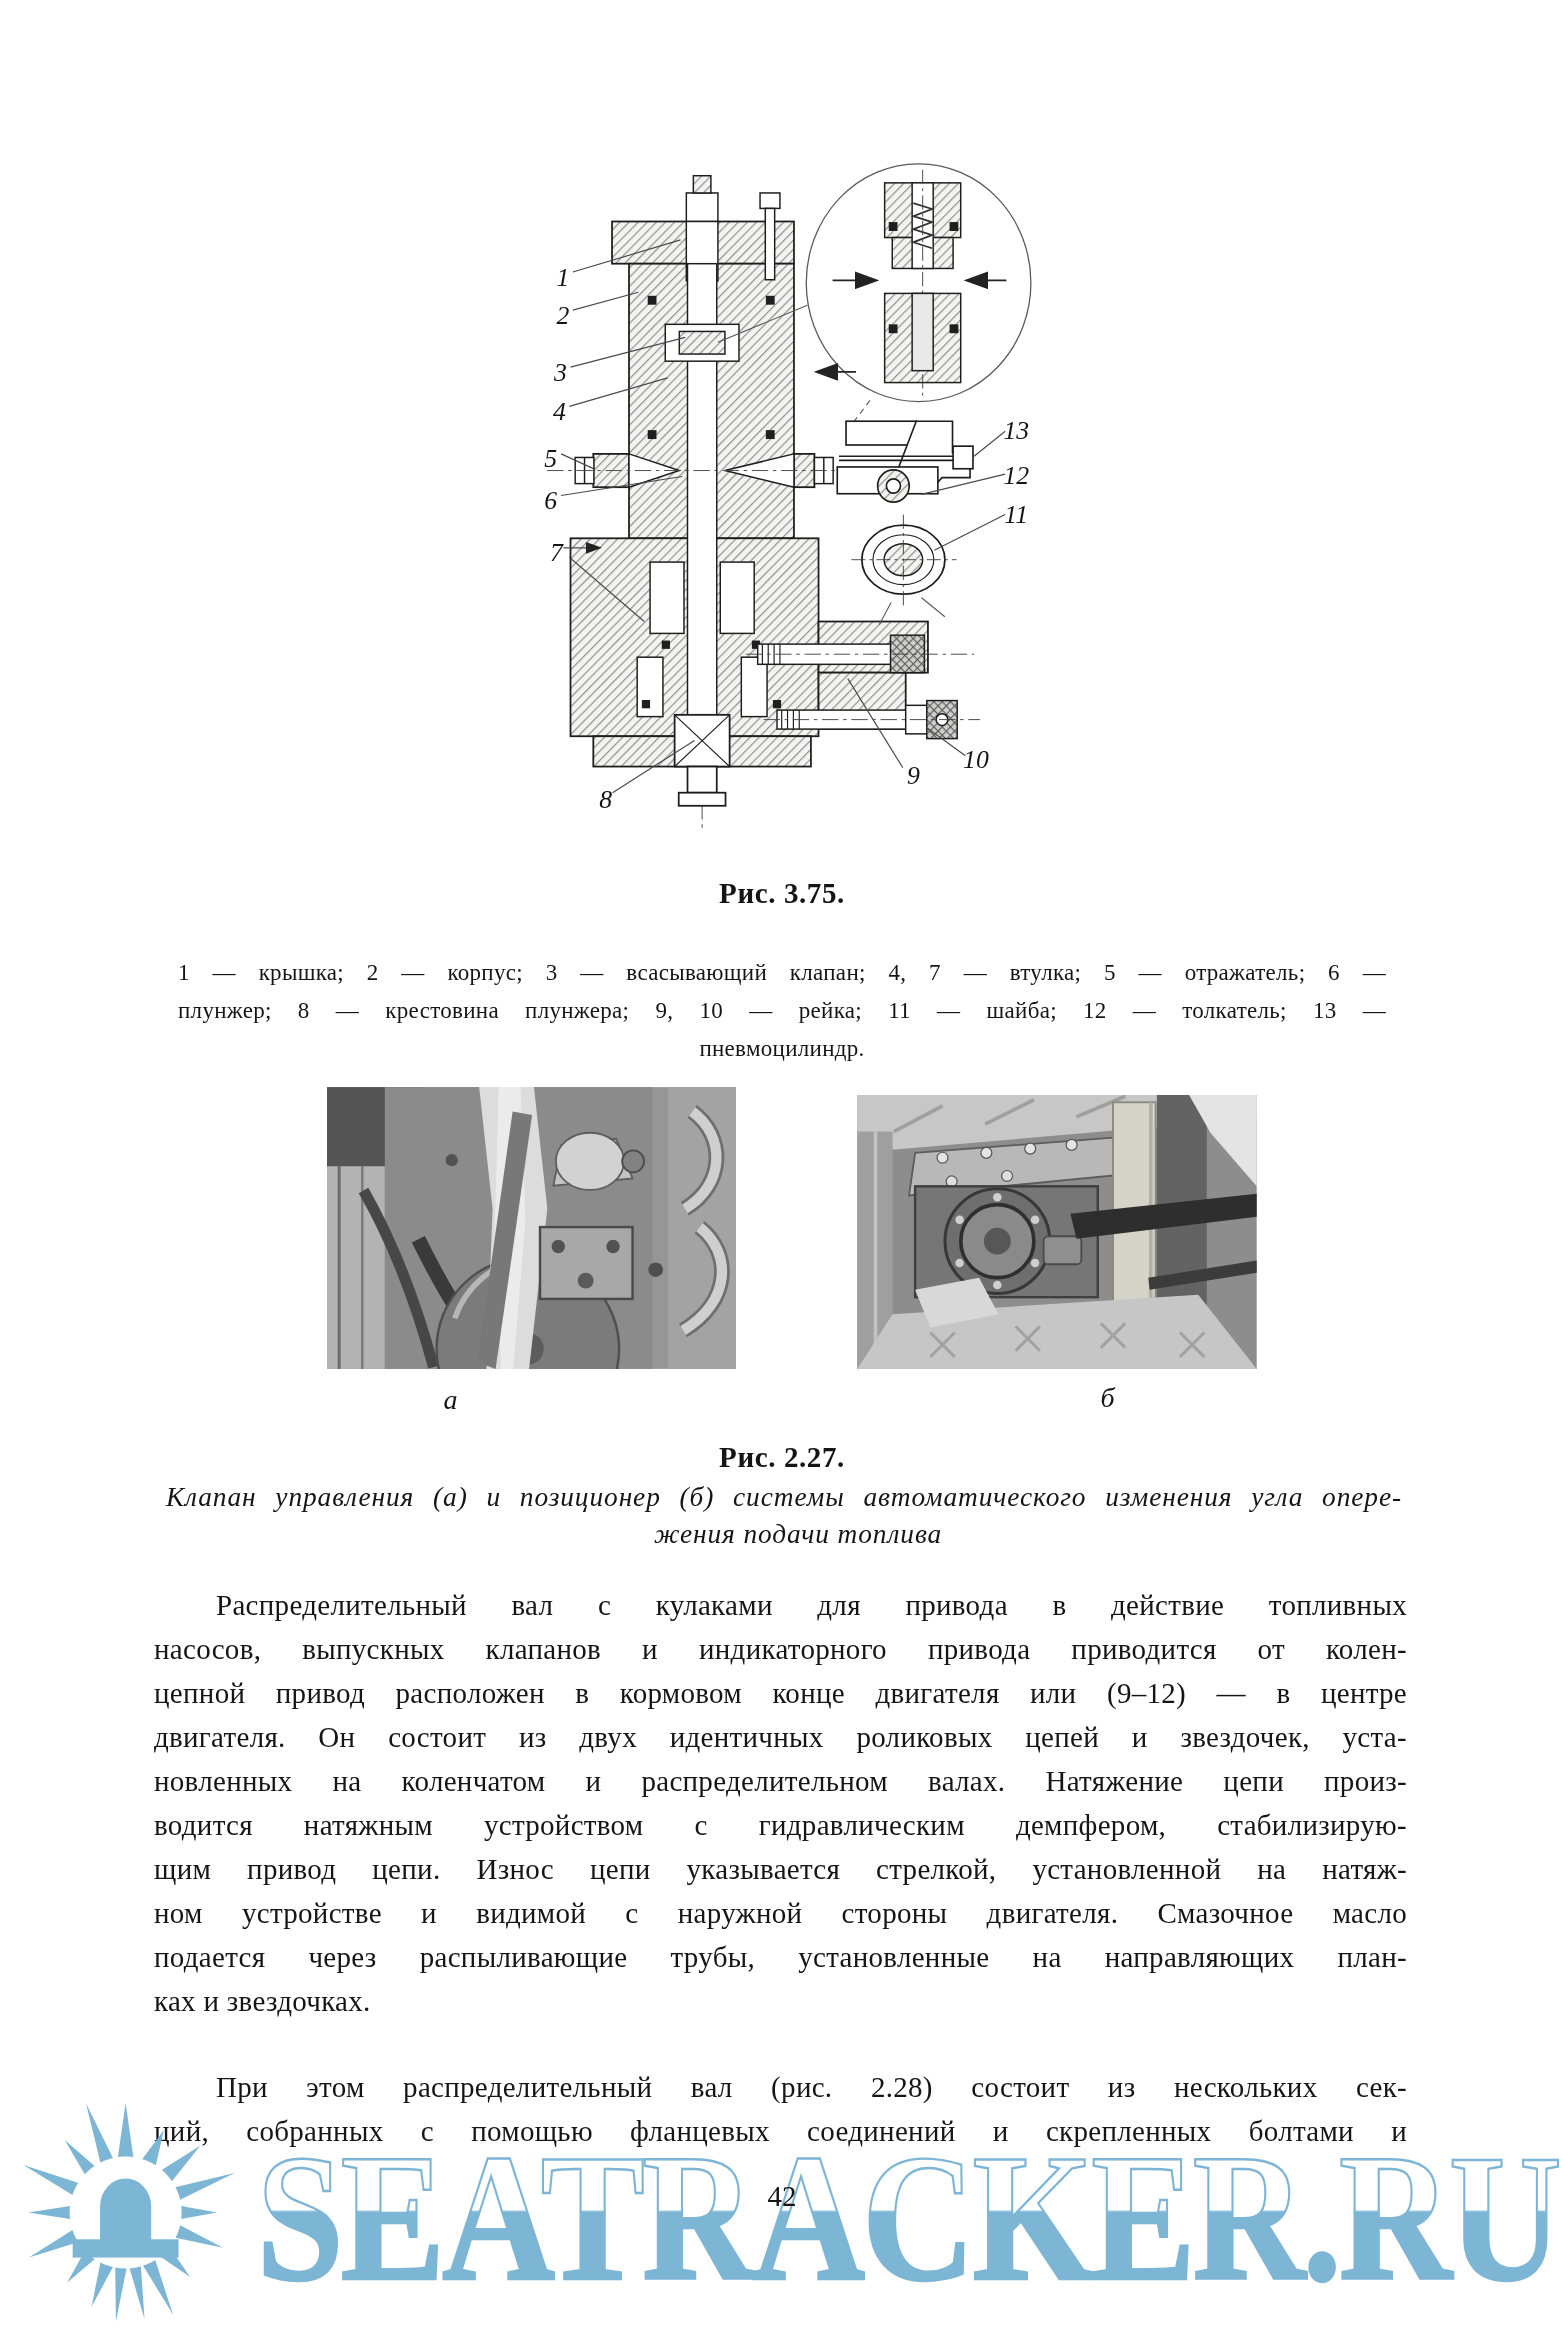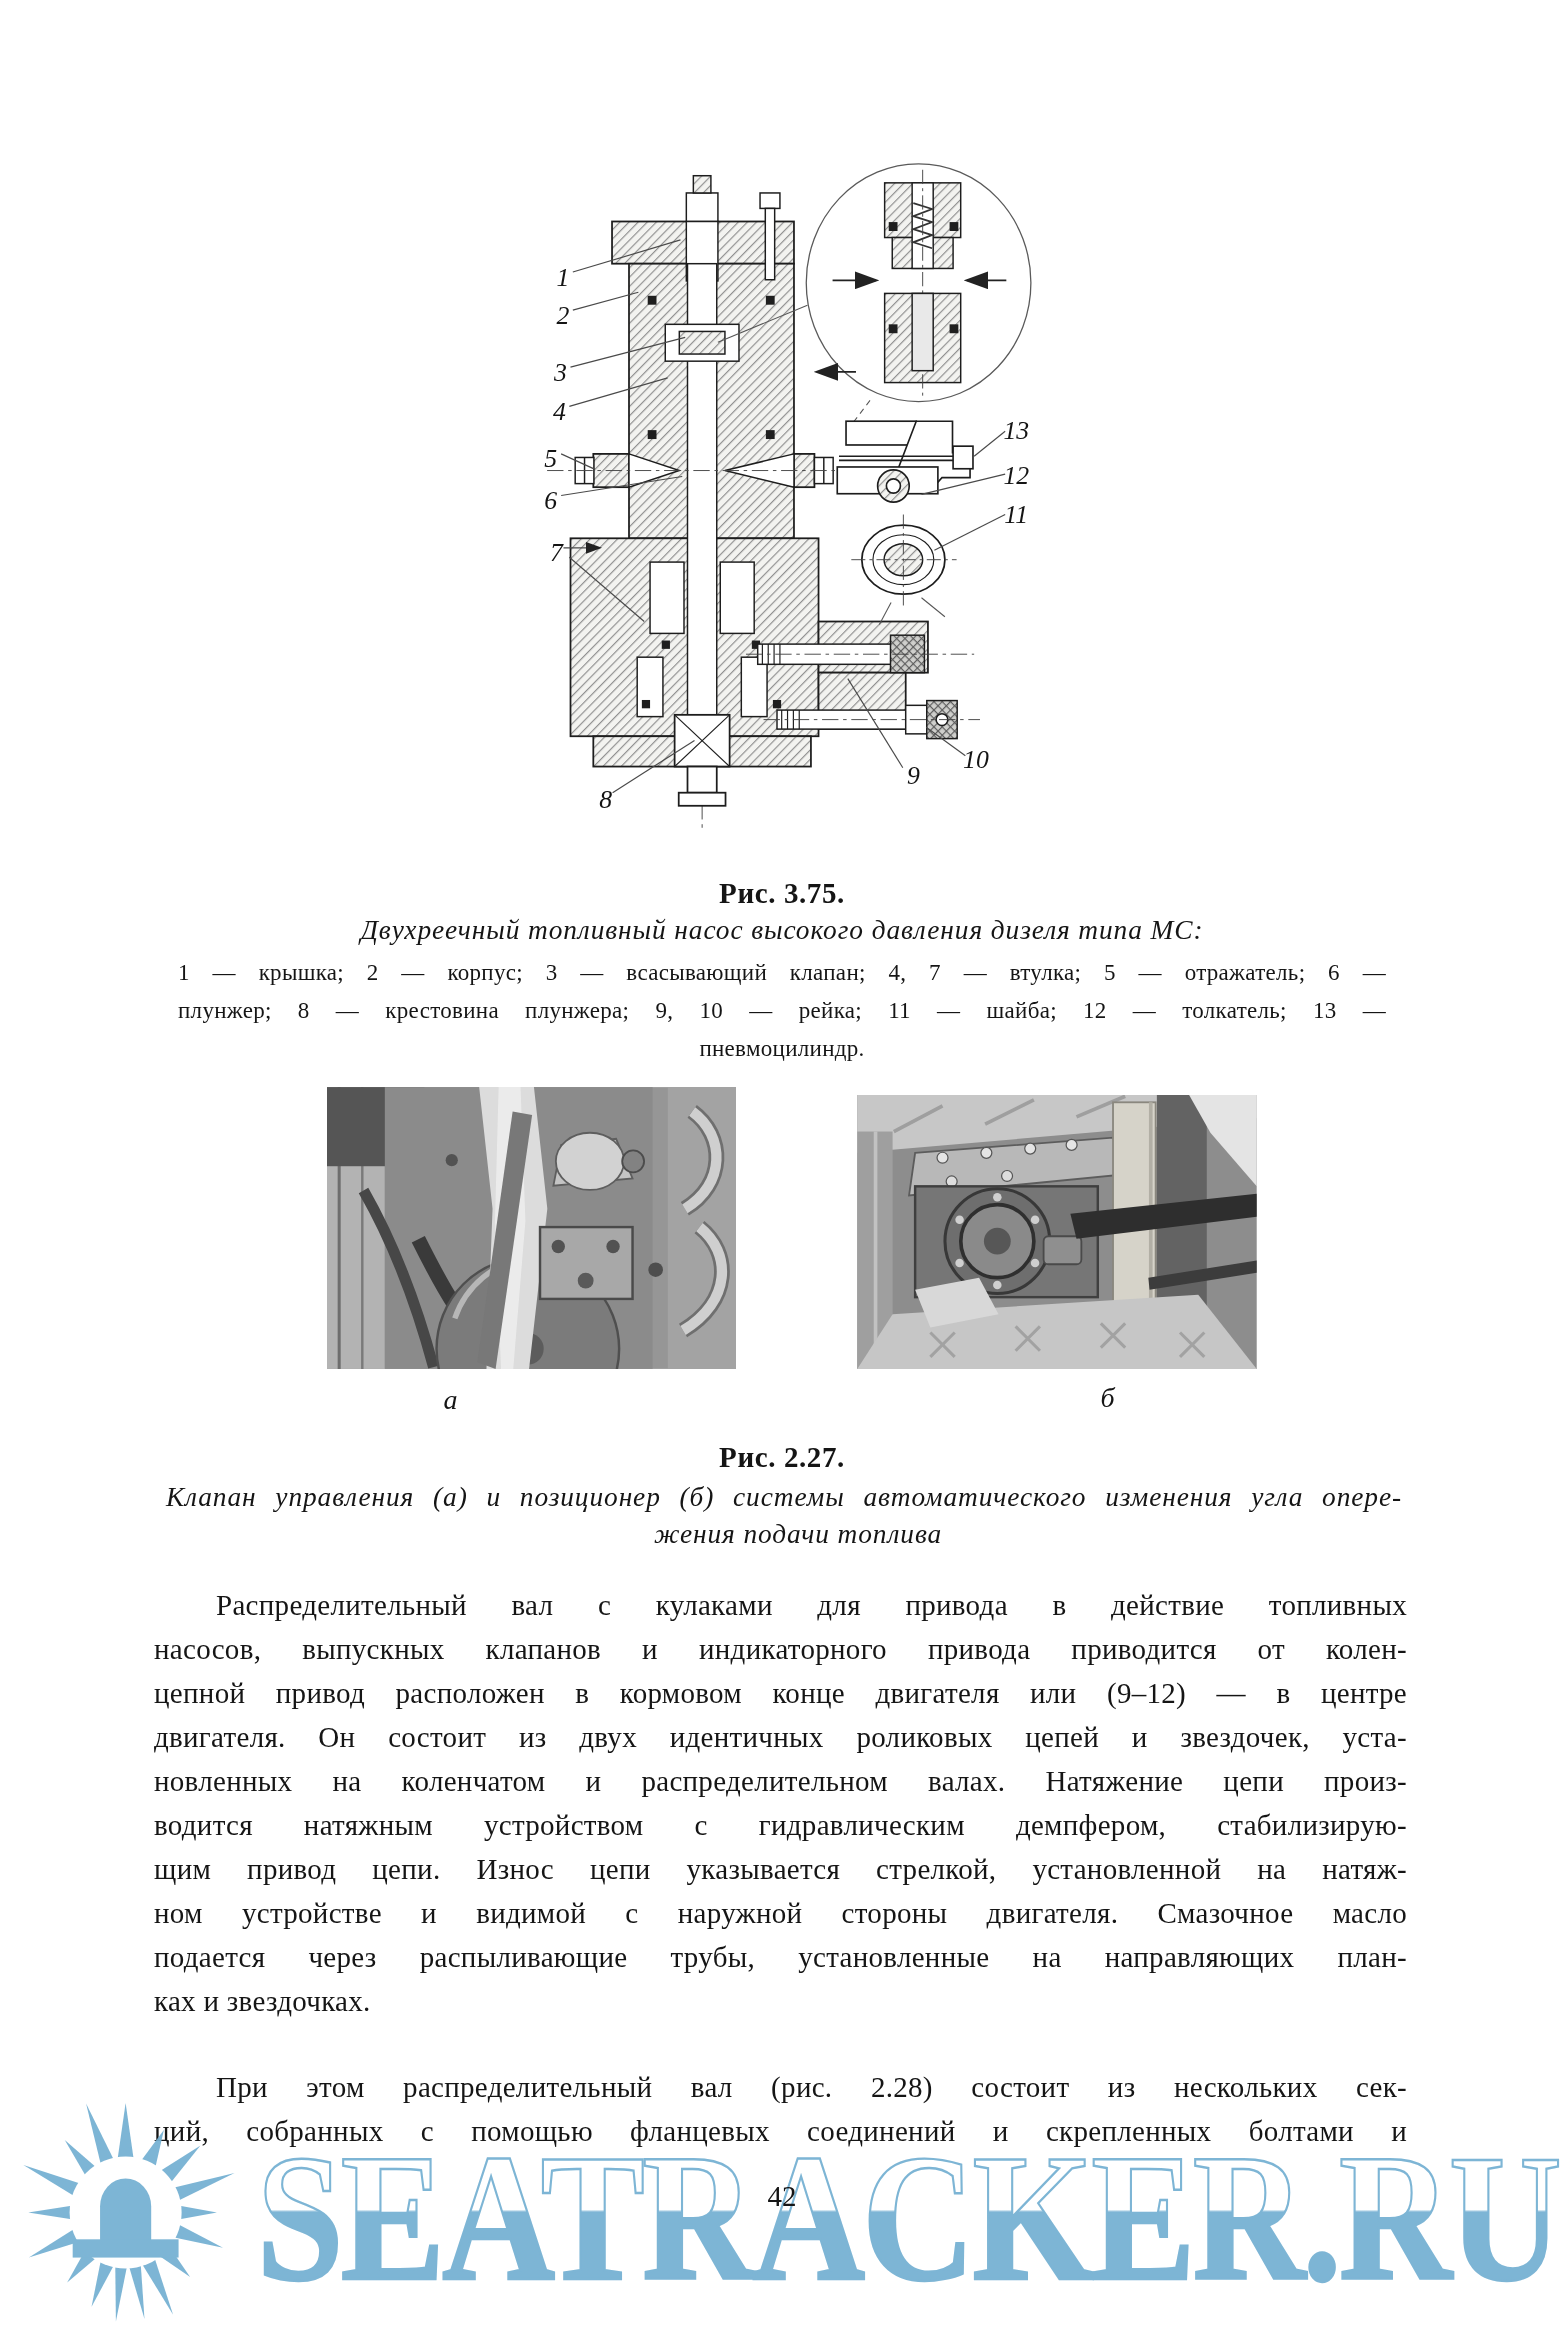--- a/index.html
+++ b/index.html
@@ -204,21 +204,20 @@
         <text x="686" y="1074">9</text>
         <text x="793" y="1046">10</text>
         <text x="862" y="635">11</text>
         <text x="862" y="568">12</text>
         <text x="862" y="493">13</text>
       </g>
     </svg>
   </div>
 
   <div class="abs ctr fig-title" style="left:0;top:877px;width:1564px;">Рис. 3.75.</div>
-  <div class="abs ctr fig-caption" style="left:0;top:915px;width:1564px;">Двухреечный топливный насос высокого давления дизеля типа МС:</div>
   <div class="abs" style="left:178px;top:954px;width:1208px;">
     <div class="legend-line jst">1 — крышка; 2 — корпус; 3 — всасывающий клапан; 4, 7 — втулка; 5 — отражатель; 6 —</div>
     <div class="legend-line jst">плунжер; 8 — крестовина плунжера; 9, 10 — рейка; 11 — шайба; 12 — толкатель; 13 —</div>
     <div class="legend-line ctr">пневмоцилиндр.</div>
   </div>
 
   <div class="abs" style="left:327px;top:1087px;width:409px;height:282px;">
     <svg viewBox="0 0 672 463" width="409" height="282">
       <rect width="672" height="463" fill="#969696"></rect>
       <rect x="0" y="0" width="95" height="463" fill="#b3b3b3"></rect>

